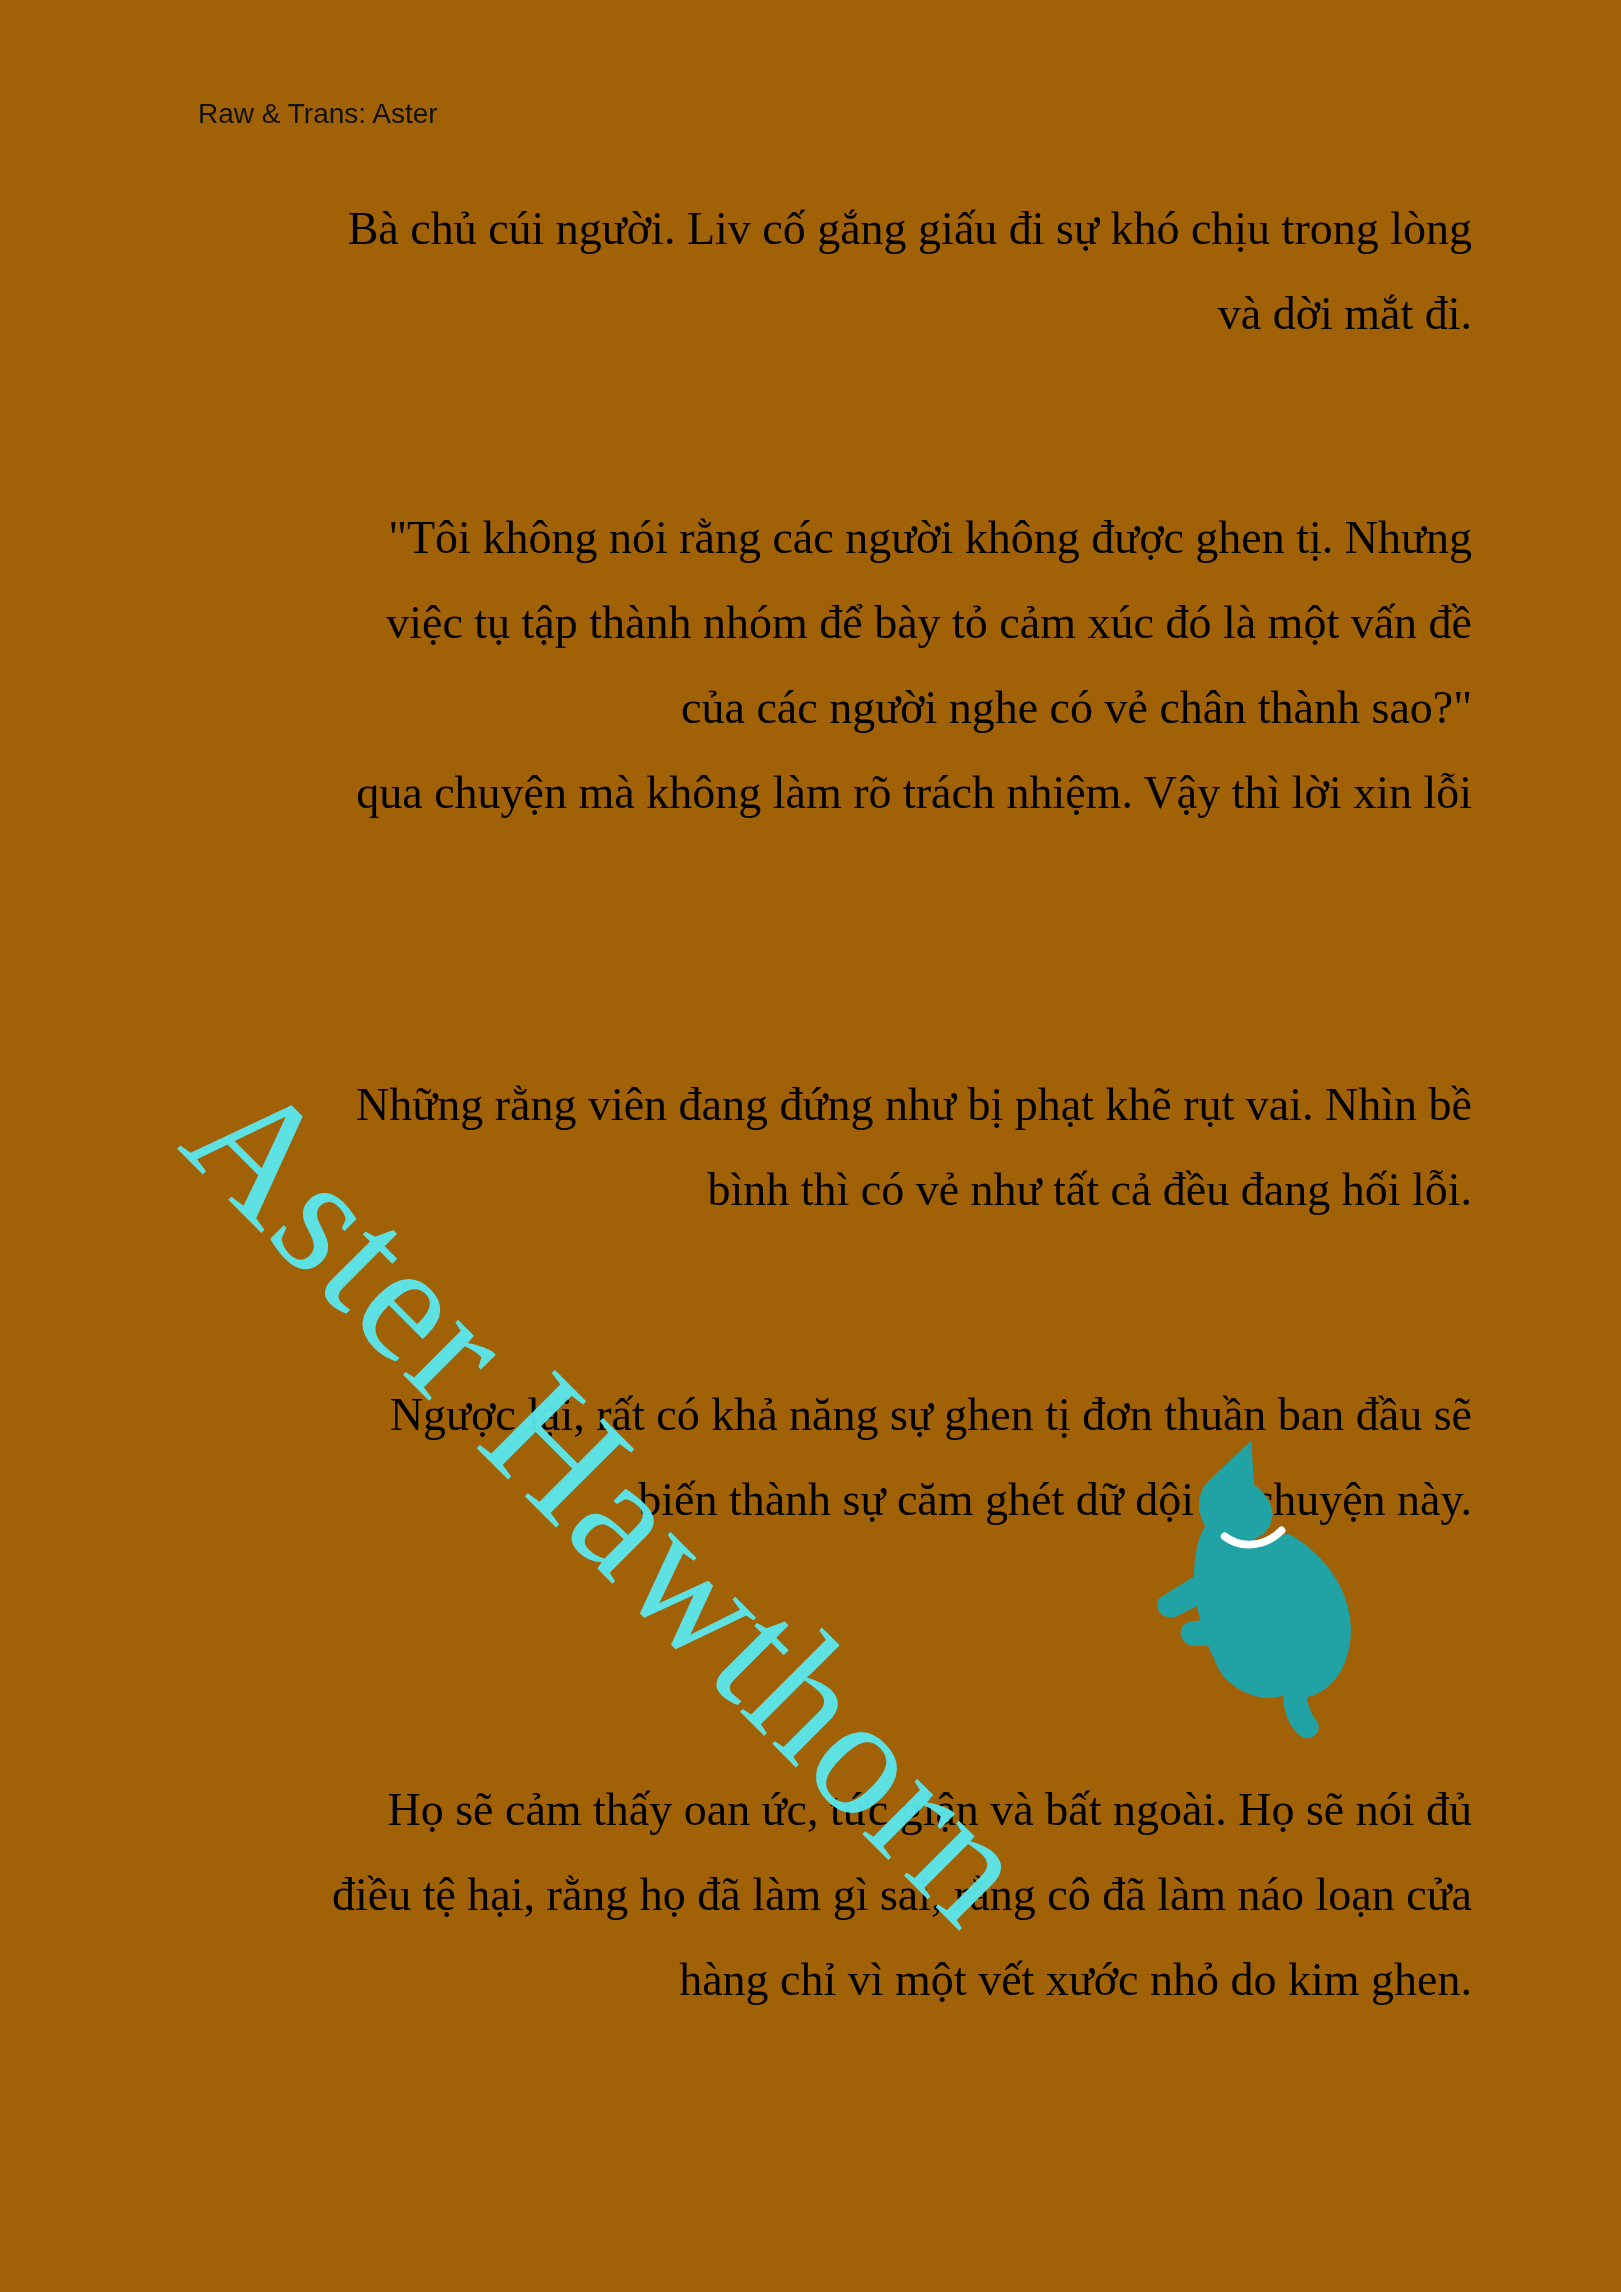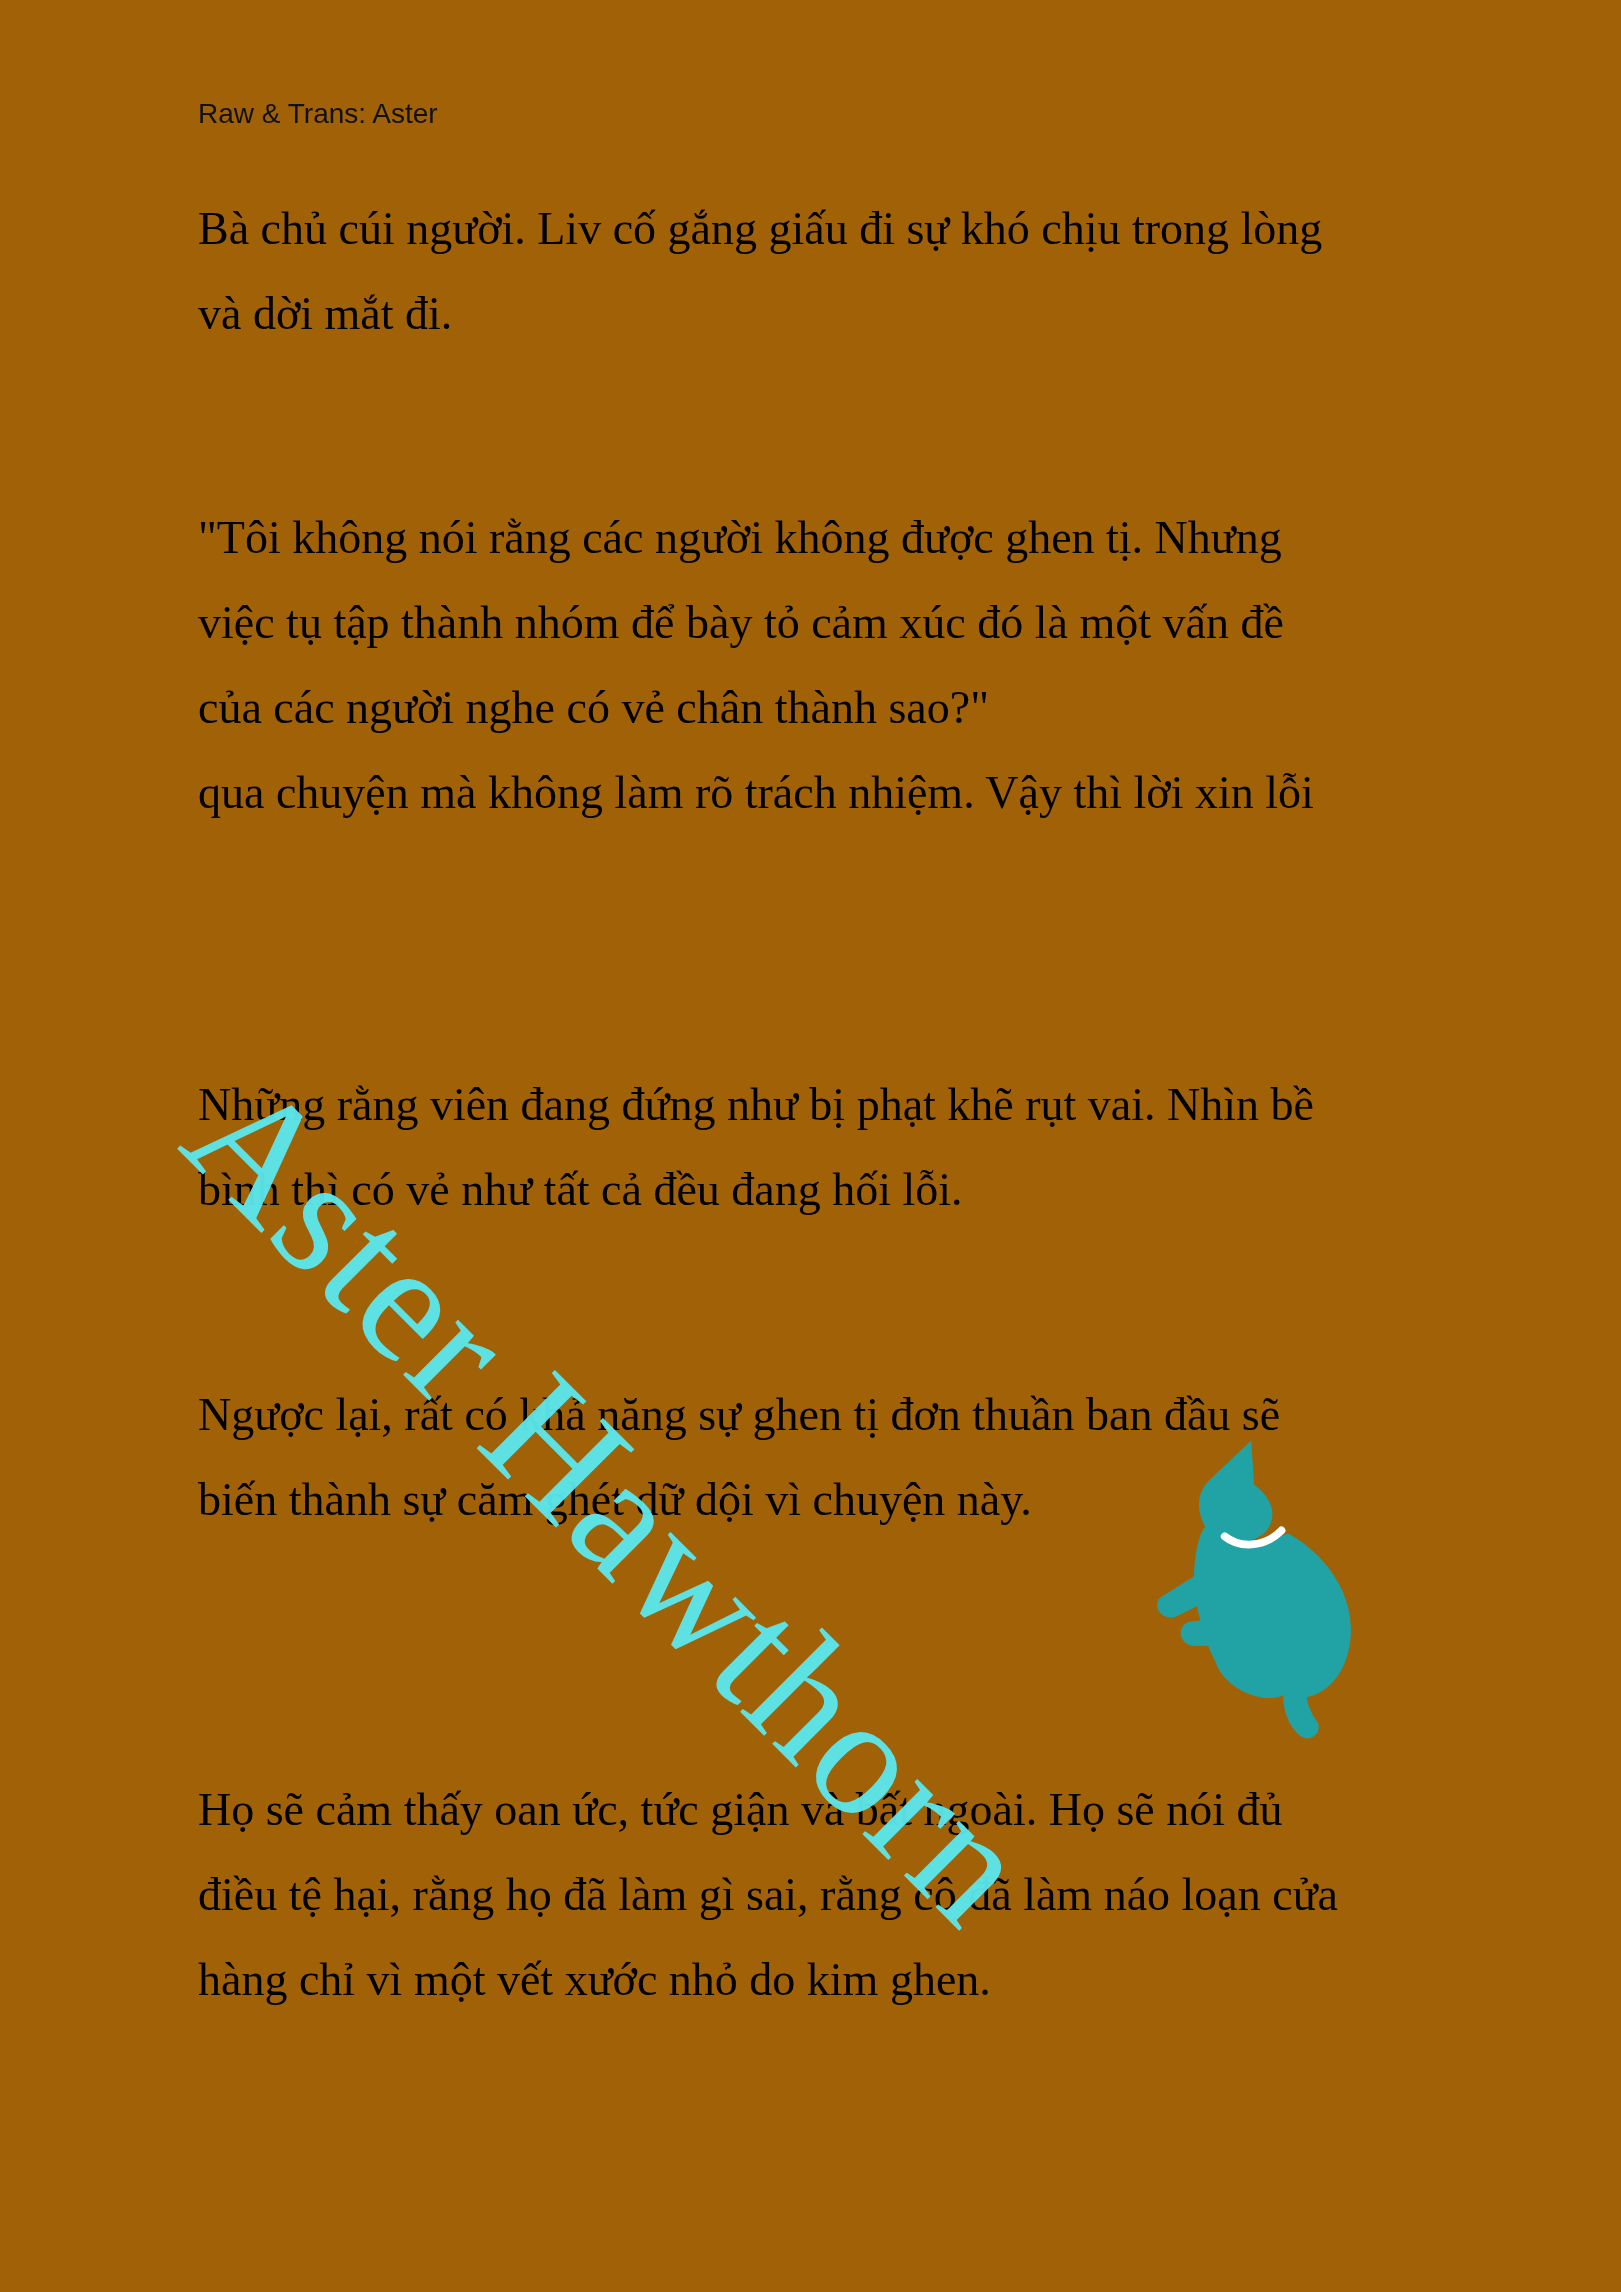--- a/index.html
+++ b/index.html
@@ -7,21 +7,21 @@
     .page { position: absolute; left: 0; top: 0; width: 1621px; height: 2293px; background: #a16207; }
     .header {
       position: absolute; left: 198px; top: 98px;
       font-family: "Liberation Sans", sans-serif; font-size: 28px; color: #111;
     }
     .body-text {
       position: absolute; left: 198px; width: 1274px;
       font-family: "Liberation Serif", serif; font-size: 46px; color: #000;
       line-height: 85px; white-space: nowrap;
     }
-    .line { display: block; height: 85px; }
+    .line { display: block; height: 85px; text-align: right; }
     .watermark {
       position: absolute; left: 216px; top: 1010px;
       font-family: "Liberation Serif", serif; font-size: 169px; color: #5be8ee;
       transform: rotate(45deg); transform-origin: left center;
       white-space: nowrap; letter-spacing: 2px; opacity: 0.95;
     }
     .cat { position: absolute; left: 1117px; top: 1411px; width: 235px; height: 333px; }
   </style>
 </head>
 <body>

